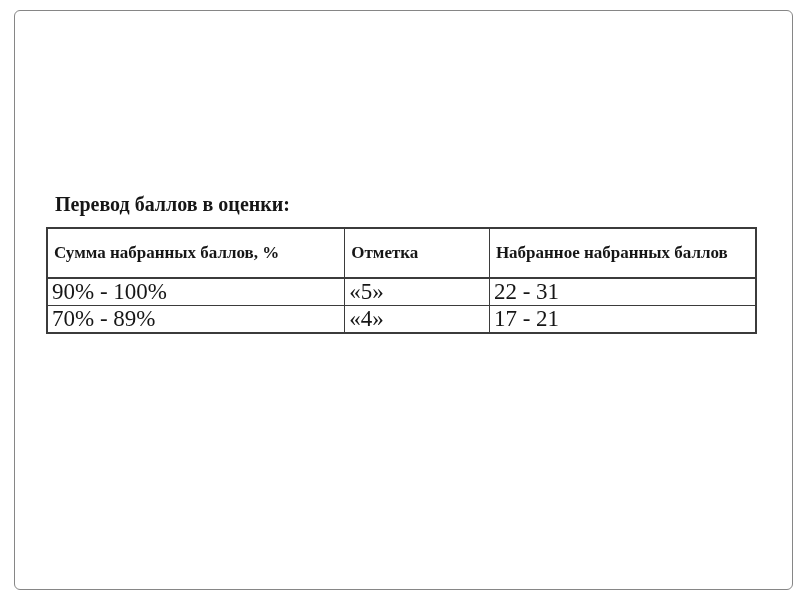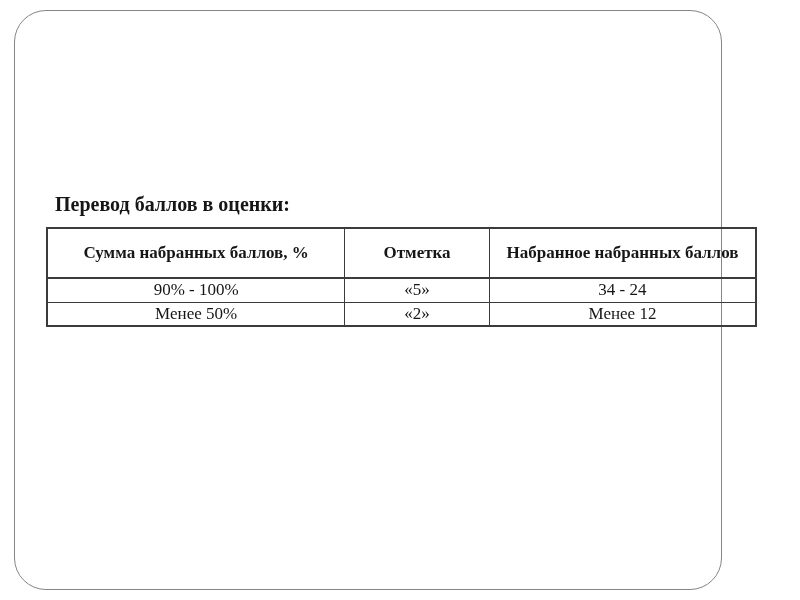--- a/index.html
+++ b/index.html
@@ -8,23 +8,23 @@
     --table-border:#3b3b3b;
     --text:#161616;
   }
   *{margin:0;padding:0;box-sizing:border-box;}
   html,body{width:800px;height:600px;background:var(--background);overflow:hidden;}
   body{font-family:"Liberation Serif", serif;color:var(--text);position:relative;}
 
   .frame{
     position:absolute;
     left:14px; top:10px;
-    width:708px; height:580px;
+    width:779px; height:580px;
     border:1px solid var(--frame-border);
-    border-radius:32px;
+    border-radius:6px;
     background:var(--background);
   }
 
   .title{
     position:absolute;
     left:40px; top:182px;
     font-family:"Liberation Serif", serif;
     font-size:20px;
     font-weight:bold;
     color:var(--text);
@@ -35,37 +35,37 @@
     position:absolute;
     left:31px; top:216px;
     width:711px;
     border-collapse:collapse;
     table-layout:fixed;
     border:2px solid var(--table-border);
   }
   table.grades th,
   table.grades td{
     border:1px solid var(--table-border);
-    text-align:center;
+    text-align:left;
     vertical-align:middle;
     font-family:"Liberation Serif", serif;
     color:var(--text);
   }
   table.grades th{
     font-size:17px;
     font-weight:bold;
     height:50px;
     line-height:1.25;
     border-bottom:2px solid var(--table-border);
     padding:2px 6px;
   }
   table.grades td{
-    font-size:17px;
+    font-size:23px;
     height:24px;
-    padding:0 12px;
+    padding:0 4px;
     white-space:nowrap;
   }
   col.c1{width:42%;}
   col.c2{width:20.4%;}
   col.c3{width:37.6%;}
 </style>
 </head>
 <body>
 
 <div class="frame">
@@ -82,23 +82,23 @@
       <tr>
         <th>Сумма набранных баллов, %</th>
         <th>Отметка</th>
         <th>Набранное набранных баллов</th>
       </tr>
     </thead>
     <tbody>
       <tr>
         <td>90% - 100%</td>
         <td>«5»</td>
-        <td>34 - 24</td>
+        <td>22 - 31</td>
       </tr>
       <tr>
-        <td>Менее 50%</td>
-        <td>«2»</td>
-        <td>Менее 12</td>
+        <td>70% - 89%</td>
+        <td>«4»</td>
+        <td>17 - 21</td>
       </tr>
     </tbody>
   </table>
 
 </div>
 
 </body></html>

